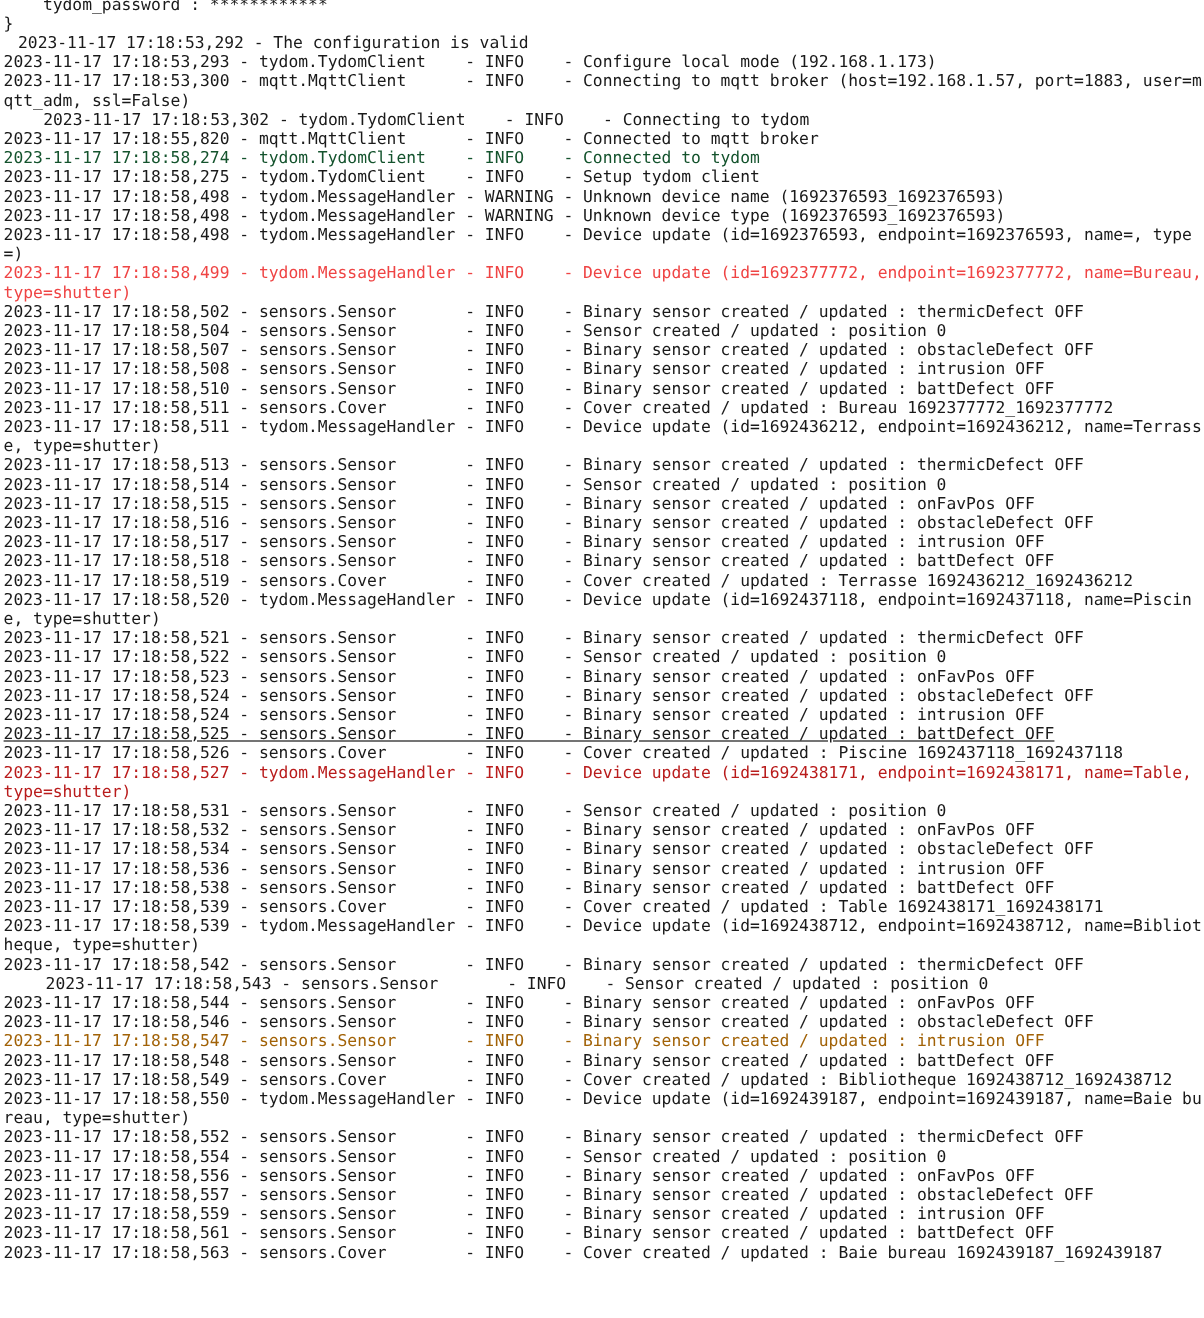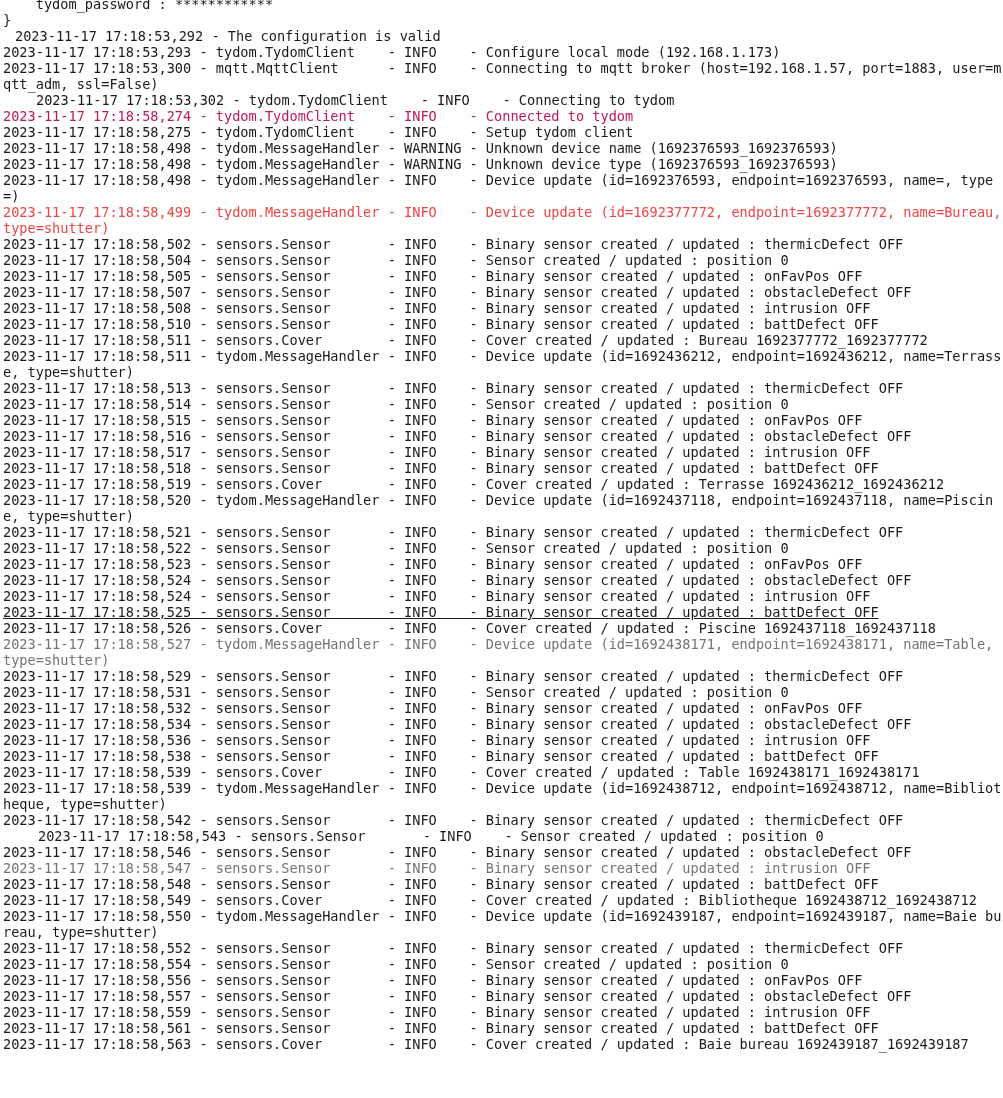--- a/index.html
+++ b/index.html
@@ -40,62 +40,62 @@
 </head>
 <body>
 
 <div id="log-console" style="background: rgb(255, 255, 255);">
     <span class="log-line" style="color: rgb(26, 26, 26);">    tydom_password : ************</span>
     <span class="log-line" style="color: rgb(26, 26, 26);">}</span>
     <span class="log-line" style="color: rgb(26, 26, 26); padding-left: 15px;">2023-11-17 17:18:53,292 - The configuration is valid</span>
     <span class="log-line" style="color: rgb(26, 26, 26);">2023-11-17 17:18:53,293 - tydom.TydomClient    - INFO    - Configure local mode (192.168.1.173)</span>
     <span class="log-line" style="color: rgb(26, 26, 26);">2023-11-17 17:18:53,300 - mqtt.MqttClient      - INFO    - Connecting to mqtt broker (host=192.168.1.57, port=1883, user=mqtt_adm, ssl=False)</span>
     <span class="log-line" style="color: rgb(26, 26, 26); padding-left: 36px;">2023-11-17 17:18:53,302 - tydom.TydomClient    - INFO    - Connecting to tydom</span>
-    <span class="log-line" style="color: #be185d;">2023-11-17 17:18:58,274 - tydom.TydomClient    - INFO    - Connected to tydom</span>
+    <span class="log-line" style="color: rgb(26, 26, 26);">2023-11-17 17:18:55,820 - mqtt.MqttClient      - INFO    - Connected to mqtt broker</span>
+    <span class="log-line" style="color: #14532d;">2023-11-17 17:18:58,274 - tydom.TydomClient    - INFO    - Connected to tydom</span>
     <span class="log-line" style="color: rgb(26, 26, 26);">2023-11-17 17:18:58,275 - tydom.TydomClient    - INFO    - Setup tydom client</span>
     <span class="log-line" style="color: rgb(26, 26, 26);">2023-11-17 17:18:58,498 - tydom.MessageHandler - WARNING - Unknown device name (1692376593_1692376593)</span>
     <span class="log-line" style="color: rgb(26, 26, 26);">2023-11-17 17:18:58,498 - tydom.MessageHandler - WARNING - Unknown device type (1692376593_1692376593)</span>
     <span class="log-line" style="color: rgb(26, 26, 26);">2023-11-17 17:18:58,498 - tydom.MessageHandler - INFO    - Device update (id=1692376593, endpoint=1692376593, name=, type=)</span>
     <span class="log-line" style="color: #ef4444;">2023-11-17 17:18:58,499 - tydom.MessageHandler - INFO    - Device update (id=1692377772, endpoint=1692377772, name=Bureau, type=shutter)</span>
     <span class="log-line" style="color: rgb(26, 26, 26);">2023-11-17 17:18:58,502 - sensors.Sensor       - INFO    - Binary sensor created / updated : thermicDefect OFF</span>
     <span class="log-line" style="color: rgb(26, 26, 26);">2023-11-17 17:18:58,504 - sensors.Sensor       - INFO    - Sensor created / updated : position 0</span>
-    <span class="log-line" style="color: rgb(26, 26, 26);">2023-11-17 17:18:58,505 - sensors.Sensor       - INFO    - Binary sensor created / updated : onFavPos OFF</span>
     <span class="log-line" style="color: rgb(26, 26, 26);">2023-11-17 17:18:58,507 - sensors.Sensor       - INFO    - Binary sensor created / updated : obstacleDefect OFF</span>
     <span class="log-line" style="color: rgb(26, 26, 26);">2023-11-17 17:18:58,508 - sensors.Sensor       - INFO    - Binary sensor created / updated : intrusion OFF</span>
     <span class="log-line" style="color: rgb(26, 26, 26);">2023-11-17 17:18:58,510 - sensors.Sensor       - INFO    - Binary sensor created / updated : battDefect OFF</span>
     <span class="log-line" style="color: rgb(26, 26, 26);">2023-11-17 17:18:58,511 - sensors.Cover        - INFO    - Cover created / updated : Bureau 1692377772_1692377772</span>
     <span class="log-line" style="color: rgb(26, 26, 26);">2023-11-17 17:18:58,511 - tydom.MessageHandler - INFO    - Device update (id=1692436212, endpoint=1692436212, name=Terrasse, type=shutter)</span>
     <span class="log-line" style="color: rgb(26, 26, 26);">2023-11-17 17:18:58,513 - sensors.Sensor       - INFO    - Binary sensor created / updated : thermicDefect OFF</span>
     <span class="log-line" style="color: rgb(26, 26, 26);">2023-11-17 17:18:58,514 - sensors.Sensor       - INFO    - Sensor created / updated : position 0</span>
     <span class="log-line" style="color: rgb(26, 26, 26);">2023-11-17 17:18:58,515 - sensors.Sensor       - INFO    - Binary sensor created / updated : onFavPos OFF</span>
     <span class="log-line" style="color: rgb(26, 26, 26);">2023-11-17 17:18:58,516 - sensors.Sensor       - INFO    - Binary sensor created / updated : obstacleDefect OFF</span>
     <span class="log-line" style="color: rgb(26, 26, 26);">2023-11-17 17:18:58,517 - sensors.Sensor       - INFO    - Binary sensor created / updated : intrusion OFF</span>
     <span class="log-line" style="color: rgb(26, 26, 26);">2023-11-17 17:18:58,518 - sensors.Sensor       - INFO    - Binary sensor created / updated : battDefect OFF</span>
     <span class="log-line" style="color: rgb(26, 26, 26);">2023-11-17 17:18:58,519 - sensors.Cover        - INFO    - Cover created / updated : Terrasse 1692436212_1692436212</span>
     <span class="log-line" style="color: rgb(26, 26, 26);">2023-11-17 17:18:58,520 - tydom.MessageHandler - INFO    - Device update (id=1692437118, endpoint=1692437118, name=Piscine, type=shutter)</span>
     <span class="log-line" style="color: rgb(26, 26, 26);">2023-11-17 17:18:58,521 - sensors.Sensor       - INFO    - Binary sensor created / updated : thermicDefect OFF</span>
     <span class="log-line" style="color: rgb(26, 26, 26);">2023-11-17 17:18:58,522 - sensors.Sensor       - INFO    - Sensor created / updated : position 0</span>
     <span class="log-line" style="color: rgb(26, 26, 26);">2023-11-17 17:18:58,523 - sensors.Sensor       - INFO    - Binary sensor created / updated : onFavPos OFF</span>
     <span class="log-line" style="color: rgb(26, 26, 26);">2023-11-17 17:18:58,524 - sensors.Sensor       - INFO    - Binary sensor created / updated : obstacleDefect OFF</span>
     <span class="log-line" style="color: rgb(26, 26, 26);">2023-11-17 17:18:58,524 - sensors.Sensor       - INFO    - Binary sensor created / updated : intrusion OFF</span>
     <span class="log-line" style="color: rgb(26, 26, 26); text-decoration: underline;">2023-11-17 17:18:58,525 - sensors.Sensor       - INFO    - Binary sensor created / updated : battDefect OFF</span>
     <span class="log-line" style="color: rgb(26, 26, 26);">2023-11-17 17:18:58,526 - sensors.Cover        - INFO    - Cover created / updated : Piscine 1692437118_1692437118</span>
-    <span class="log-line" style="color: #737373;">2023-11-17 17:18:58,527 - tydom.MessageHandler - INFO    - Device update (id=1692438171, endpoint=1692438171, name=Table, type=shutter)</span>
-    <span class="log-line" style="color: rgb(26, 26, 26);">2023-11-17 17:18:58,529 - sensors.Sensor       - INFO    - Binary sensor created / updated : thermicDefect OFF</span>
+    <span class="log-line" style="color: #b91c1c;">2023-11-17 17:18:58,527 - tydom.MessageHandler - INFO    - Device update (id=1692438171, endpoint=1692438171, name=Table, type=shutter)</span>
     <span class="log-line" style="color: rgb(26, 26, 26);">2023-11-17 17:18:58,531 - sensors.Sensor       - INFO    - Sensor created / updated : position 0</span>
     <span class="log-line" style="color: rgb(26, 26, 26);">2023-11-17 17:18:58,532 - sensors.Sensor       - INFO    - Binary sensor created / updated : onFavPos OFF</span>
     <span class="log-line" style="color: rgb(26, 26, 26);">2023-11-17 17:18:58,534 - sensors.Sensor       - INFO    - Binary sensor created / updated : obstacleDefect OFF</span>
     <span class="log-line" style="color: rgb(26, 26, 26);">2023-11-17 17:18:58,536 - sensors.Sensor       - INFO    - Binary sensor created / updated : intrusion OFF</span>
     <span class="log-line" style="color: rgb(26, 26, 26);">2023-11-17 17:18:58,538 - sensors.Sensor       - INFO    - Binary sensor created / updated : battDefect OFF</span>
     <span class="log-line" style="color: rgb(26, 26, 26);">2023-11-17 17:18:58,539 - sensors.Cover        - INFO    - Cover created / updated : Table 1692438171_1692438171</span>
     <span class="log-line" style="color: rgb(26, 26, 26);">2023-11-17 17:18:58,539 - tydom.MessageHandler - INFO    - Device update (id=1692438712, endpoint=1692438712, name=Bibliotheque, type=shutter)</span>
     <span class="log-line" style="color: rgb(26, 26, 26);">2023-11-17 17:18:58,542 - sensors.Sensor       - INFO    - Binary sensor created / updated : thermicDefect OFF</span>
     <span class="log-line" style="color: rgb(26, 26, 26); padding-left: 38px;">2023-11-17 17:18:58,543 - sensors.Sensor       - INFO    - Sensor created / updated : position 0</span>
+    <span class="log-line" style="color: rgb(26, 26, 26);">2023-11-17 17:18:58,544 - sensors.Sensor       - INFO    - Binary sensor created / updated : onFavPos OFF</span>
     <span class="log-line" style="color: rgb(26, 26, 26);">2023-11-17 17:18:58,546 - sensors.Sensor       - INFO    - Binary sensor created / updated : obstacleDefect OFF</span>
-    <span class="log-line" style="color: #737373;">2023-11-17 17:18:58,547 - sensors.Sensor       - INFO    - Binary sensor created / updated : intrusion OFF</span>
+    <span class="log-line" style="color: #a16207;">2023-11-17 17:18:58,547 - sensors.Sensor       - INFO    - Binary sensor created / updated : intrusion OFF</span>
     <span class="log-line" style="color: rgb(26, 26, 26);">2023-11-17 17:18:58,548 - sensors.Sensor       - INFO    - Binary sensor created / updated : battDefect OFF</span>
     <span class="log-line" style="color: rgb(26, 26, 26);">2023-11-17 17:18:58,549 - sensors.Cover        - INFO    - Cover created / updated : Bibliotheque 1692438712_1692438712</span>
     <span class="log-line" style="color: rgb(26, 26, 26);">2023-11-17 17:18:58,550 - tydom.MessageHandler - INFO    - Device update (id=1692439187, endpoint=1692439187, name=Baie bureau, type=shutter)</span>
     <span class="log-line" style="color: rgb(26, 26, 26);">2023-11-17 17:18:58,552 - sensors.Sensor       - INFO    - Binary sensor created / updated : thermicDefect OFF</span>
     <span class="log-line" style="color: rgb(26, 26, 26);">2023-11-17 17:18:58,554 - sensors.Sensor       - INFO    - Sensor created / updated : position 0</span>
     <span class="log-line" style="color: rgb(26, 26, 26);">2023-11-17 17:18:58,556 - sensors.Sensor       - INFO    - Binary sensor created / updated : onFavPos OFF</span>
     <span class="log-line" style="color: rgb(26, 26, 26);">2023-11-17 17:18:58,557 - sensors.Sensor       - INFO    - Binary sensor created / updated : obstacleDefect OFF</span>
     <span class="log-line" style="color: rgb(26, 26, 26);">2023-11-17 17:18:58,559 - sensors.Sensor       - INFO    - Binary sensor created / updated : intrusion OFF</span>
     <span class="log-line" style="color: rgb(26, 26, 26);">2023-11-17 17:18:58,561 - sensors.Sensor       - INFO    - Binary sensor created / updated : battDefect OFF</span>
     <span class="log-line" style="color: rgb(26, 26, 26);">2023-11-17 17:18:58,563 - sensors.Cover        - INFO    - Cover created / updated : Baie bureau 1692439187_1692439187</span>

